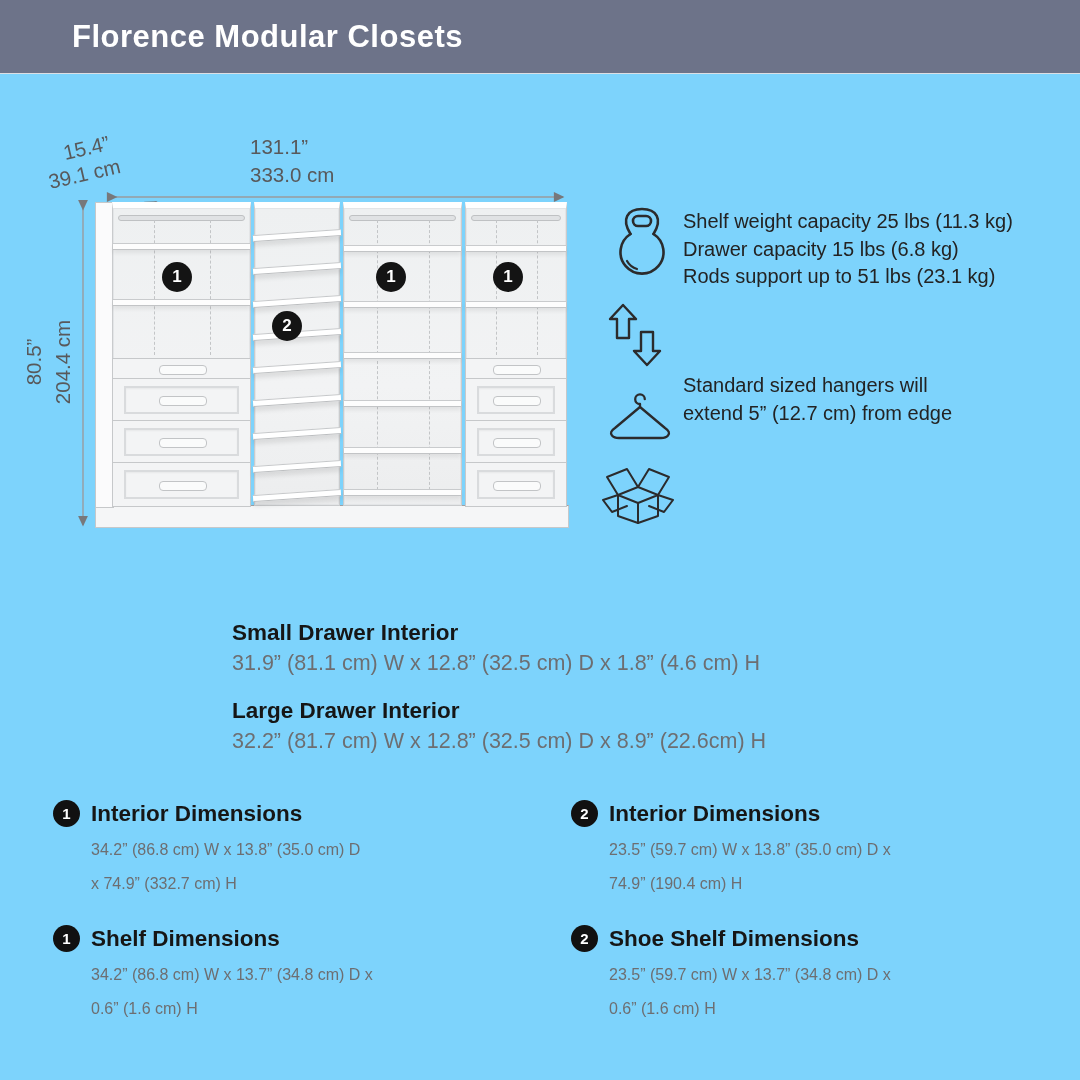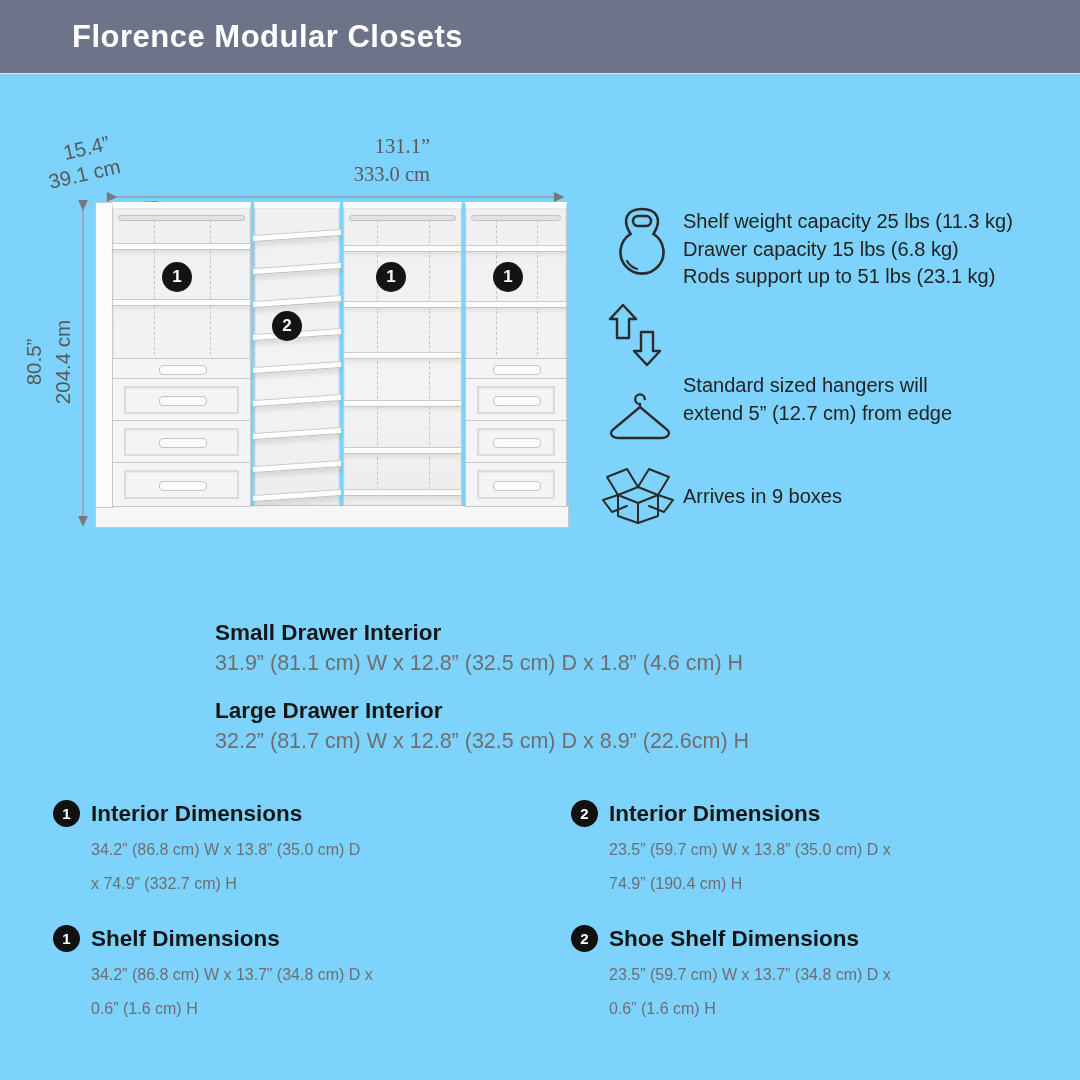--- a/index.html
+++ b/index.html
@@ -11,21 +11,21 @@
   .header{
     position:absolute;left:0;top:0;width:1080px;height:73px;
     background:#6d7389;border-bottom:1px solid #dddfe3;
     display:flex;align-items:center;
   }
   .header .title{
     margin-left:72px;font-size:31px;font-weight:600;letter-spacing:.5px;color:#ffffff;
   }
   
   .dimlabel{position:absolute;color:#58595b;font-size:20.5px;white-space:nowrap;}
-  .dim-center{text-align:right;font-family:Liberation Serif, serif;}
+  .dim-center{text-align:left;}
   .vrot{transform:rotate(-90deg);transform-origin:center;}
   .drot{transform:rotate(-13deg);transform-origin:center;}
   
   .closet{position:absolute;left:95px;top:202px;width:474px;height:325px;}
   .unit-base{
     position:absolute;left:0;top:303px;width:472px;height:21px;
     background:#f5f6f7;border:1.5px solid #c6c8ca;border-top:1px solid #9fa1a3;
   }
   .side-panel{
     position:absolute;left:0;top:0;width:17px;height:304px;
@@ -45,21 +45,21 @@
   .drawer .panel{position:absolute;left:11px;right:11px;top:7px;bottom:7px;border:2px solid #d9dbdd;box-shadow:0 1px 2px rgba(0,0,0,.05) inset;}
   .handle{position:absolute;left:50%;top:50%;width:46px;height:8px;margin-left:-23px;margin-top:-4px;background:#fafbfb;border:1.5px solid #c2c4c6;border-radius:4px;}
   .badge{
     position:absolute;width:30px;height:30px;border-radius:50%;background:#141414;color:#ffffff;
     display:flex;align-items:center;justify-content:center;font-size:17px;font-weight:bold;z-index:5;
   }
   
   .feature-icon{position:absolute;}
   .feature-text{position:absolute;left:683px;font-size:20px;color:#232323;line-height:27.5px;white-space:nowrap;}
   
-  .dspec{position:absolute;left:215px;}
+  .dspec{position:absolute;left:232px;}
   .dspec-title{font-size:22.5px;font-weight:bold;color:#161616;margin-bottom:5px;}
   .dspec-dims{font-size:21.5px;color:#6d6e71;}
   
   .nspec{position:absolute;width:480px;}
   .nspec-head{display:flex;align-items:center;gap:11px;margin-bottom:6px;}
   .nbadge{width:27px;height:27px;border-radius:50%;background:#111111;color:#ffffff;font-size:15px;font-weight:bold;display:flex;align-items:center;justify-content:center;flex:0 0 27px;}
   .nspec-title{font-size:22.5px;font-weight:bold;color:#161616;}
   .nspec-line{margin-left:38px;font-size:16px;color:#6d6e71;line-height:34px;}
   svg.icon *{stroke:#2b2b2c;fill:none;stroke-linecap:round;stroke-linejoin:round;}
 </style>
@@ -198,23 +198,20 @@
 
   <svg class="icon feature-icon" style="left:602px;top:461px;" width="72" height="64" viewBox="0 0 72 64">
     <path d="M16 34 L16 55 L36 62 L56 55 L56 34" stroke-width="2"></path>
     <path d="M16 34 L36 42 L56 34 L36 26 Z" stroke-width="2"></path>
     <path d="M36 42 L36 62" stroke-width="2"></path>
     <path d="M16 34 L5 16 L25 8 L36 26" stroke-width="2"></path>
     <path d="M56 34 L67 16 L47 8 L36 26" stroke-width="2"></path>
     <path d="M16 34 L1 39 L10 51 L25 45" stroke-width="2"></path>
     <path d="M56 34 L71 39 L62 51 L47 45" stroke-width="2"></path>
   </svg>
-  <div class="feature-text" style="top:483px;">
-    <div>Arrives in 9 boxes</div>
-  </div>
 
   <div class="dspec" style="top:620px;">
     <div class="dspec-title">Small Drawer Interior</div>
     <div class="dspec-dims">31.9” (81.1 cm) W x 12.8” (32.5 cm) D x 1.8” (4.6 cm) H</div>
   </div>
   <div class="dspec" style="top:698px;">
     <div class="dspec-title">Large Drawer Interior</div>
     <div class="dspec-dims">32.2” (81.7 cm) W x 12.8” (32.5 cm) D x 8.9” (22.6cm) H</div>
   </div>
 

